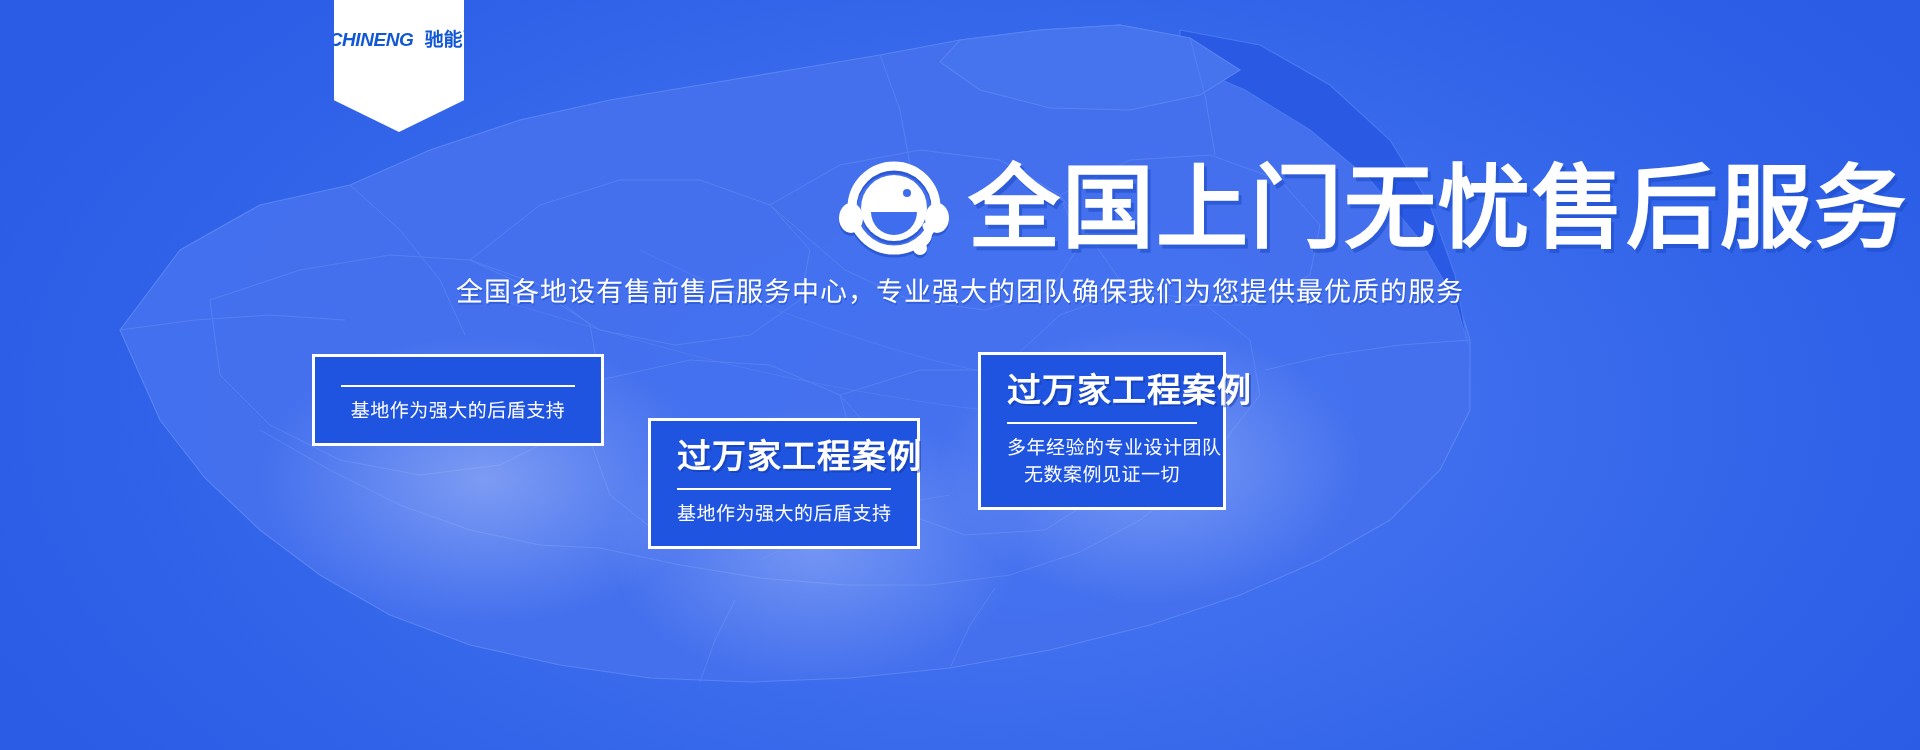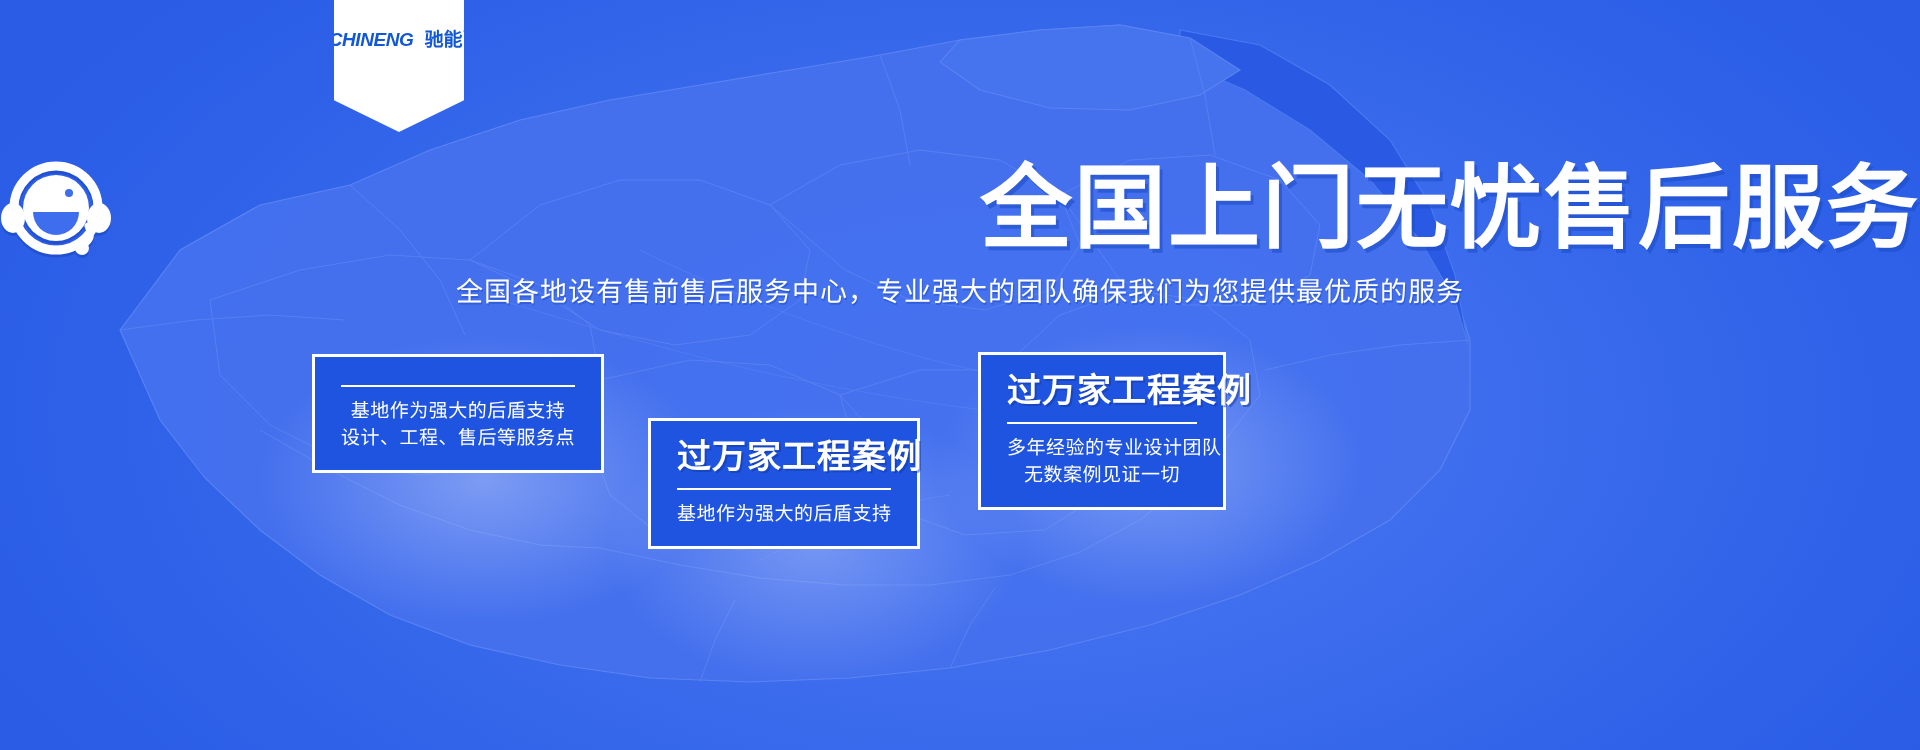--- a/index.html
+++ b/index.html
@@ -79,22 +79,22 @@
     margin-left:11px;
   }
   .logo-reg{
     font-size:8px; color:#1257d6; line-height:1;
     margin-left:1px; margin-top:-2px;
   }
 
   
   .headline-row{
     position:absolute;
-    left:0; right:0; top:160px;
-    display:flex; align-items:center; justify-content:space-between;
+    left:0; right:12px; top:160px;
+    display:flex; align-items:center; justify-content:flex-end;
     gap:18px;
   }
   .service-icon{ width:112px; height:96px; flex:0 0 auto; filter:drop-shadow(0 3px 0 rgba(25,70,190,.55)); }
   .headline{
     font-size:92px;
     font-weight:bold;
     color:#ffffff;
     letter-spacing:2px;
     line-height:1;
     text-shadow:3px 4px 0 rgba(28,74,196,.55);
@@ -218,21 +218,20 @@
       <circle cx="82" cy="88" r="7" fill="#ffffff"></circle>
     </svg>
     <div class="headline">全国上门无忧售后服务</div>
   </div>
 
   <div class="subtitle">全国各地设有售前售后服务中心，专业强大的团队确保我们为您提供最优质的服务</div>
 
   <div class="card" id="card-left">
     <div class="card-rule"></div>
     <div class="card-desc">基地作为强大的后盾支持</div>
-    <div class="card-desc">设计、工程、售后等服务点</div>
   </div>
 
   <div class="card" id="card-mid">
     <div class="card-title">过万家工程案例</div>
     <div class="card-rule"></div>
     <div class="card-desc">基地作为强大的后盾支持</div>
   </div>
 
   <div class="card" id="card-right">
     <div class="card-title">过万家工程案例</div>

